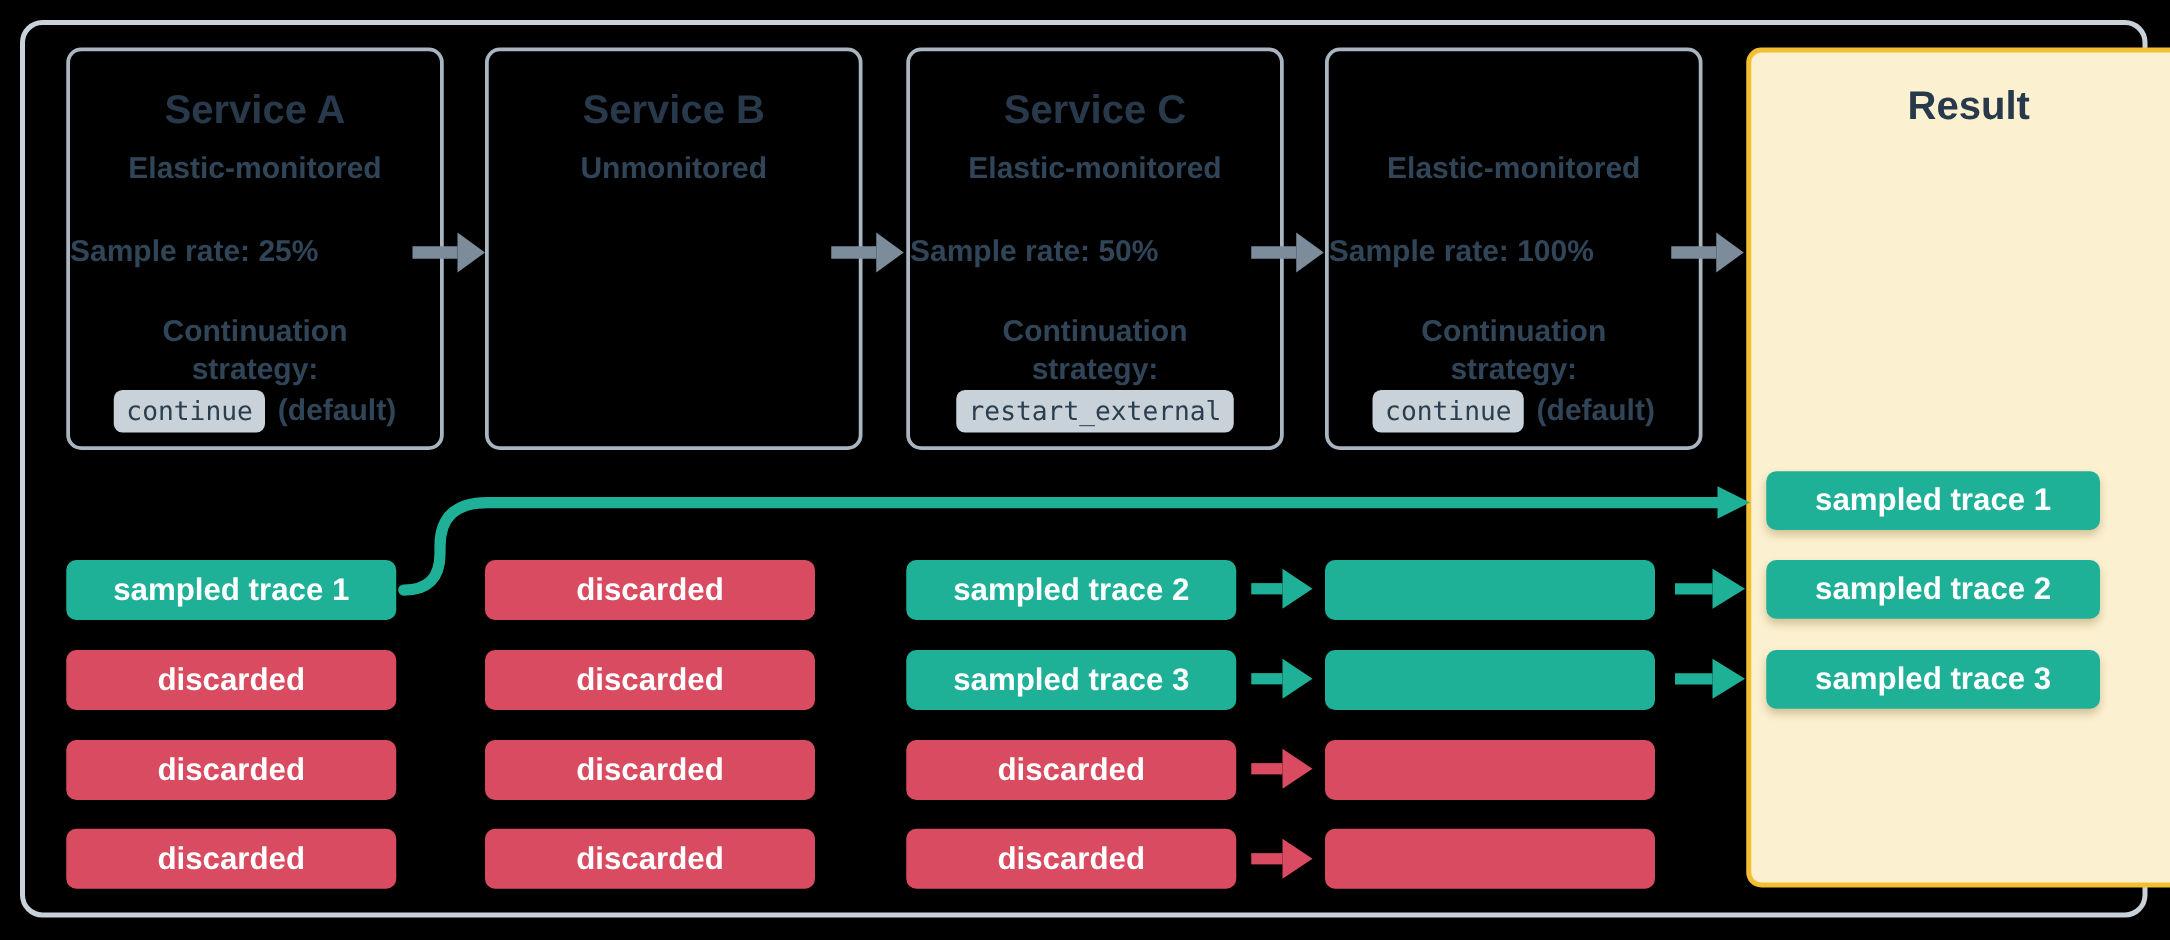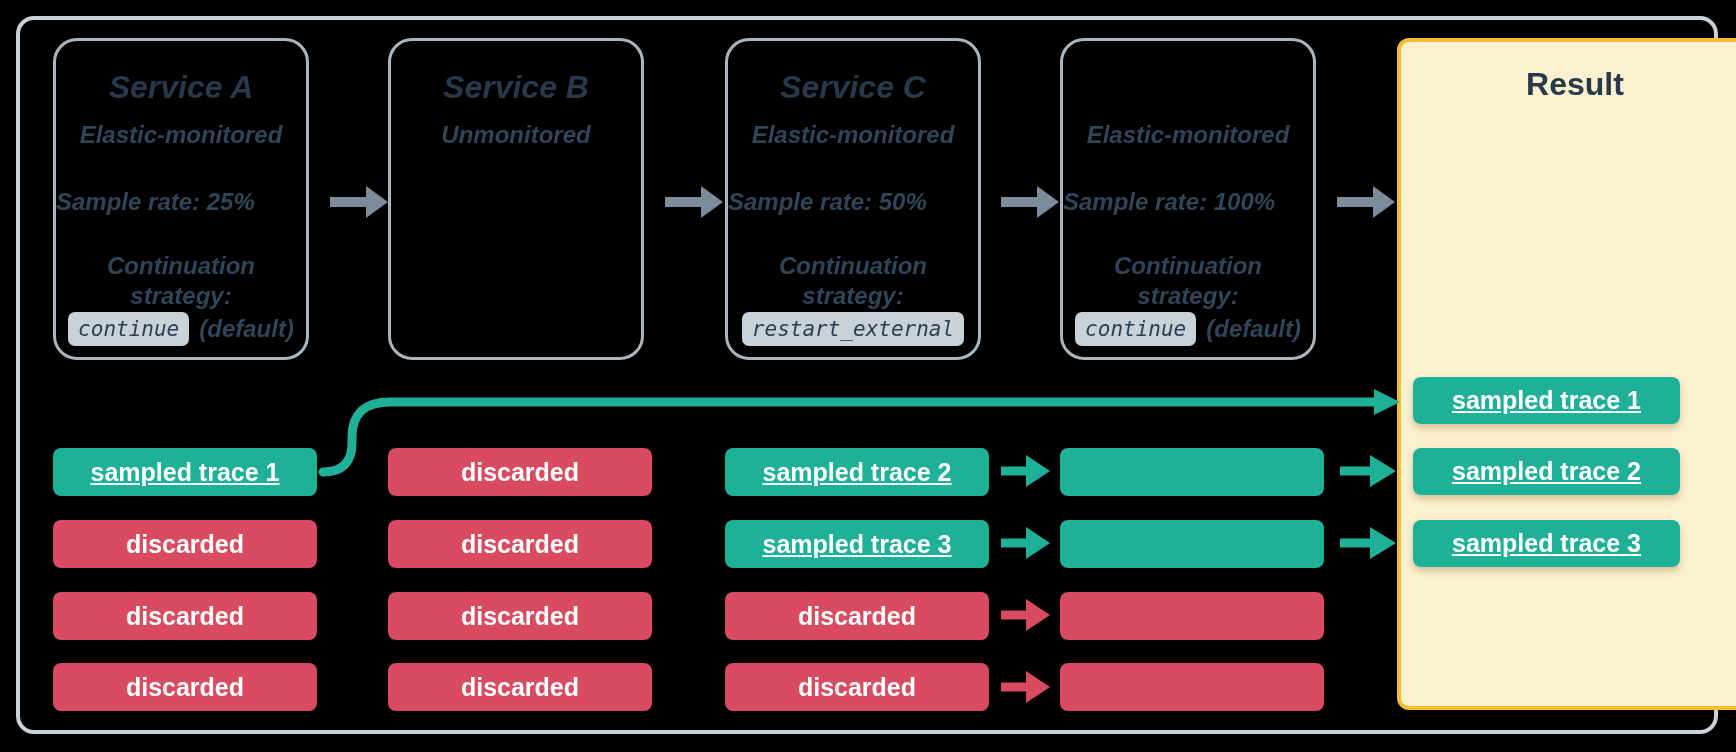--- a/index.html
+++ b/index.html
@@ -15,25 +15,24 @@
     position: absolute;
     left: 16px; top: 16px;
     width: 1702px; height: 718px;
     border: 4px solid var(--outer-border, #c9d2d9);
     border-radius: 18px;
     box-sizing: border-box;
   }
   .svc {
     position: absolute;
     top: 38px;
-    width: 256px; height: 322px;
+    width: 302px; height: 322px;
     border: 3px solid var(--box-border, #a9b5c1);
-    border-radius: 24px;
-    box-sizing: border-box;
-    font-style: italic;
+    border-radius: 12px;
+    box-sizing: border-box;
   }
   .svc-title {
     position: absolute; left: 0; right: 0; top: 24px;
     height: 44px; line-height: 44px;
     text-align: center;
     font-size: 32px; font-weight: bold;
     color: var(--title-navy, #27394b);
   }
   .svc-sub {
     position: absolute; left: 0; right: 0; top: 76px;
@@ -99,21 +98,21 @@
   .pill {
     position: absolute;
     width: 264px; height: 48px;
     border-radius: 8px;
     display: flex; align-items: center; justify-content: center;
     font-size: 25px; font-weight: 600;
     color: var(--pill-text, #fff);
     box-shadow: 0 3px 6px rgba(0,0,0,0.35);
     box-sizing: border-box;
   }
-  .pill.sampled { background: var(--teal, #1fb198); text-decoration: underline; }
+  .pill.sampled { background: var(--teal, #1fb198); }
   .pill.discarded { background: var(--red, #d84b61); }
   .result-box .pill {
     width: 267px; height: 47px; left: 12px;
     box-shadow: 0 4px 7px rgba(120, 90, 20, 0.30);
   }
   svg.arrows {
     position: absolute; inset: 0;
     pointer-events: none;
   }
 </style>

